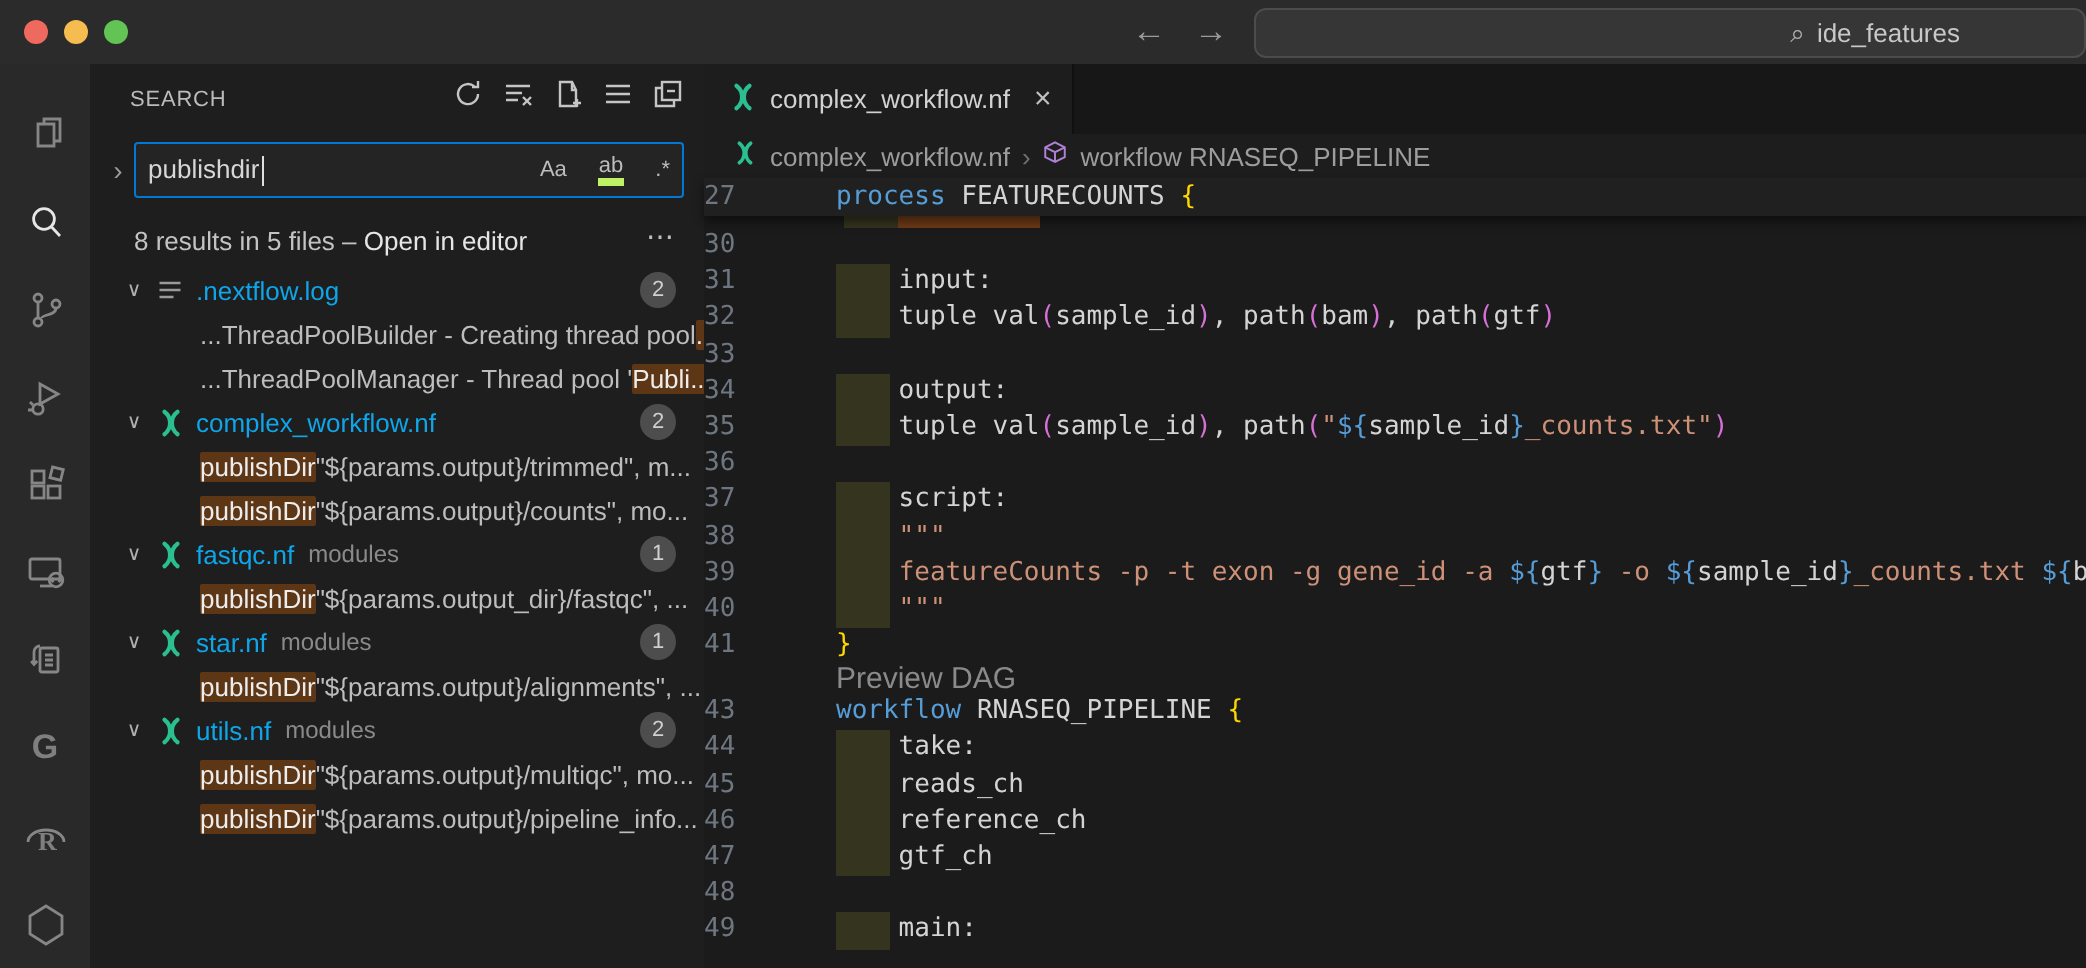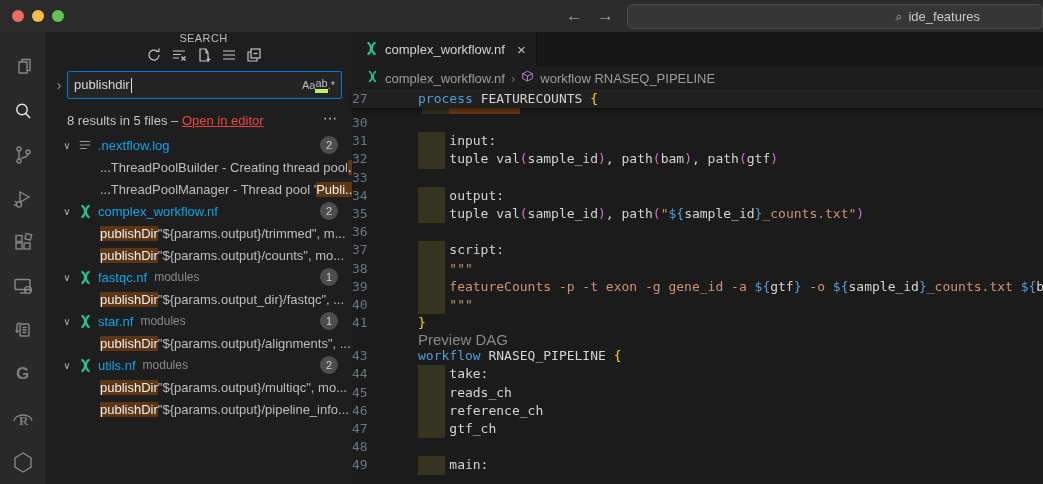--- a/index.html
+++ b/index.html
@@ -18,35 +18,35 @@
   .cmd-center .mag{color:#b0b0b0;font-size:13px;}
   
   .activitybar{position:absolute;left:0;top:32px;width:45px;bottom:0;background:#292929;
                display:flex;flex-direction:column;align-items:center;padding-top:13px;overflow:hidden;}
   .ab-item{width:45px;height:46px;display:flex;align-items:center;justify-content:center;color:#868686;}
   .ab-item svg{stroke:#868686;fill:none;stroke-width:1.4;}
   .ab-item.active svg{stroke:#e7e7e7;}
   .ab-letter{font-size:17px;font-weight:bold;color:#7f7f7f;}
   
   .sidebar{position:absolute;left:45px;top:32px;width:307px;bottom:0;background:#1e1e1e;overflow:hidden;}
-  .sb-header{display:flex;align-items:center;height:35px;padding:0 10px 0 20px;flex-direction:column;}
+  .sb-header{display:flex;align-items:center;height:35px;padding:0 10px 0 20px;}
   .sb-title{font-size:11px;color:#bbbbbb;letter-spacing:.4px;flex:1;}
   .sb-actions{display:flex;gap:9px;align-items:center;}
   .sb-actions svg{stroke:#c5c5c5;fill:none;stroke-width:1.2;}
   .search-row{display:flex;align-items:center;margin:4px 10px 0 6px;}
   .tog-replace{color:#9a9a9a;font-size:14px;width:16px;text-align:center;}
   .search-input{flex:1;height:26px;background:#242424;border:1px solid #0078d4;border-radius:2px;
                 display:flex;align-items:center;padding:0 6px;font-size:13px;color:#d7d7d7;}
   .si-text{flex:1;white-space:pre;}
   .caret{display:inline-block;width:1px;height:15px;background:#e0e0e0;vertical-align:middle;margin-left:1px;}
-  .si-toggles{display:flex;gap:0;align-items:center;font-size:11px;color:#bdbdbd;}
+  .si-toggles{display:flex;gap:16px;align-items:center;font-size:11px;color:#bdbdbd;}
   .ww{border-bottom:4px solid #bef264;}
   .more-dots{position:absolute;right:14px;top:78px;color:#c0c0c0;font-size:14px;letter-spacing:1px;}
   .summary{margin:14px 0 6px 22px;font-size:13px;color:#c3c3c3;white-space:nowrap;}
-  .link{color:#ef4444;text-decoration:underline;}
+  .link{color:#e5e5e5;}
   .results{font-size:13px;}
   .frow,.mrow{height:22px;display:flex;align-items:center;white-space:nowrap;overflow:hidden;}
   .frow .chev{width:16px;margin-left:14px;color:#b0b0b0;font-size:10px;text-align:center;flex:none;}
   .ficon{width:16px;height:16px;margin:0 5px 0 2px;flex:none;display:flex;align-items:center;justify-content:center;}
   .fname{color:#0ea5e9;}
   .fdesc{color:#8a8a8a;margin-left:7px;font-size:12px;}
   .badge{margin-left:auto;margin-right:14px;background:#4d4d4d;color:#d0d0d0;font-size:11px;
          min-width:18px;height:18px;border-radius:9px;display:flex;align-items:center;justify-content:center;flex:none;}
   .mrow{padding-left:55px;color:#bdbdbd;}
   .hl{background:#5d3616;color:#ededed;border-radius:1px;}

